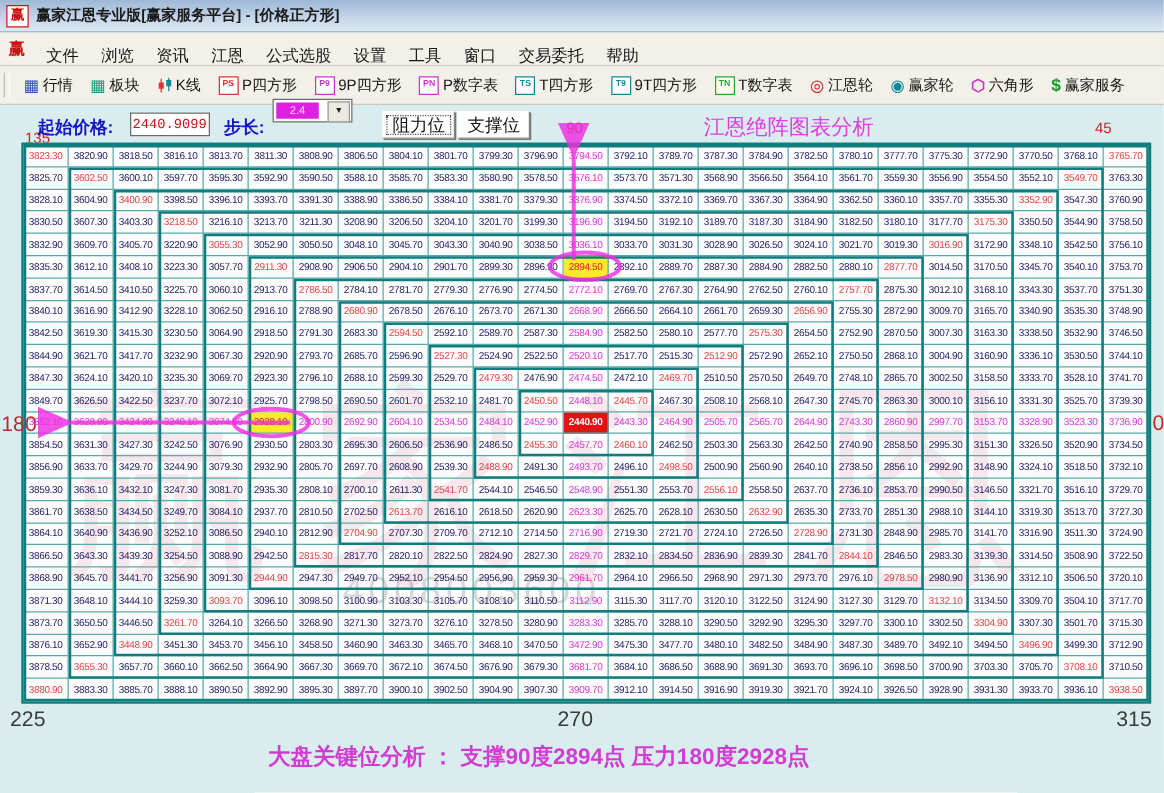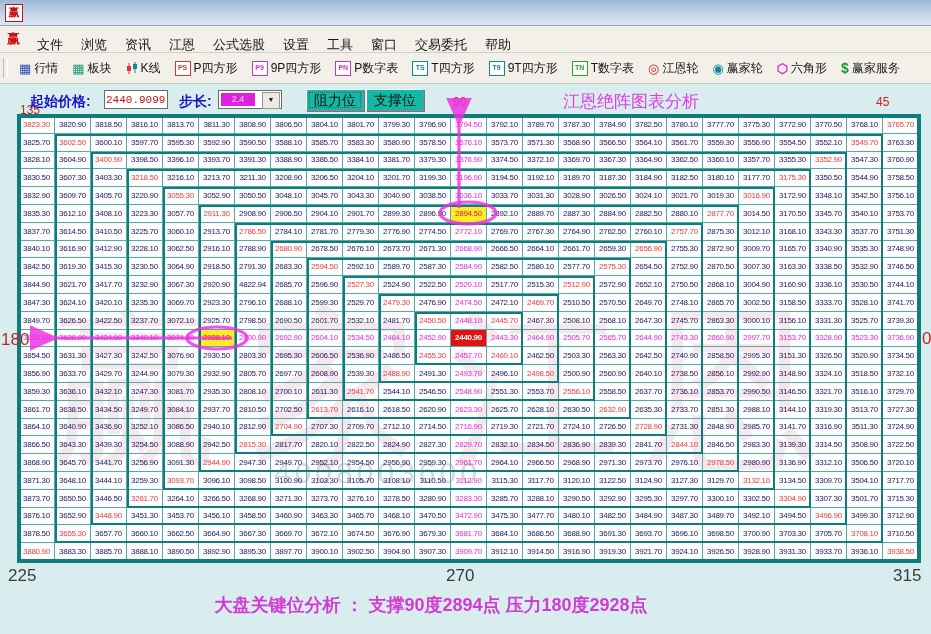--- a/index.html
+++ b/index.html
@@ -36,27 +36,27 @@
   .ico-wheel-red{color:#c22;font-size:13px;line-height:13px;}
   .ico-wheel-teal{color:#189;font-size:13px;line-height:13px;}
   .ico-hex{color:#c3c;font-size:13px;line-height:13px;font-weight:bold;}
   .ico-dollar{color:#1a9a30;font-size:14px;font-weight:bold;line-height:13px;}
 
   
   .deg{position:absolute;font-size:12px;color:#c22;}
   .lbl-blue{position:absolute;font-size:14px;font-weight:bold;color:#1515c8;}
   .price-input{position:absolute;left:104px;top:90px;width:60px;height:17px;border:1px solid #6a6a6a;
     background:#fff;color:#cc1111;font-size:11px;font-family:Liberation Mono, monospace;padding:0 1px;}
-  .step-combo{position:absolute;left:218px;top:90px;width:64px;height:19px;background:#fff;
+  .step-combo{position:absolute;left:218px;top:79px;width:64px;height:19px;background:#fff;
     border:1px solid #6a6a6a;box-sizing:border-box;}
   .step-sel{position:absolute;left:2px;top:2px;width:34px;height:13px;background:#e020e0;
     color:#ffd7ff;font-size:9px;line-height:13px;text-align:center;}
   .combo-btn{position:absolute;right:1px;top:1px;width:16px;height:15px;background:#ece9e2;
     border:1px solid #9a978f;font-size:7px;line-height:14px;text-align:center;color:#222;}
-  .px-btn{position:absolute;top:89px;width:58px;height:22px;background:#14b8a6;
+  .px-btn{position:absolute;top:89px;width:58px;height:22px;background:#ffffff;
     border:1px solid #888;border-top-color:#fff;border-left-color:#fff;box-shadow:1px 1px 0 #777;
     font-size:14px;font-family:"Liberation Sans",sans-serif;color:#111;text-align:center;line-height:20px;box-sizing:border-box;}
   .px-btn.focused{outline:1px dotted #555;outline-offset:-4px;}
   .analysis-title{position:absolute;left:563px;top:90px;font-size:17px;font-weight:normal;color:#e23ce2;}
 
   
   .gann{position:absolute;left:17px;top:114px;width:904px;height:449px;background:#fdfcfc;
     border:2px solid #0f7d7d;box-sizing:border-box;}
   .gann-cells{position:absolute;inset:0;display:grid;z-index:1;
     grid-template-columns:repeat(25,1fr);grid-template-rows:repeat(25,1fr);}
@@ -81,20 +81,21 @@
 
   
   .anno{position:absolute;left:0;top:0;z-index:6;pointer-events:none;}
   .anno line,.anno ellipse{stroke:#ee2ee2;stroke-width:3.2;fill:none;opacity:0.82;}
 </style>
 </head>
 <body>
 
 <div class="titlebar">
   <span class="app-icon">赢</span>
+  <span class="title-text">赢家江恩专业版[赢家服务平台] - [价格正方形]</span>
 </div>
 
 <div class="menubar">
   <span class="menu-logo">赢</span>
   <span class="menu-item">文件</span>
   <span class="menu-item">浏览</span>
   <span class="menu-item">资讯</span>
   <span class="menu-item">江恩</span>
   <span class="menu-item">公式选股</span>
   <span class="menu-item">设置</span>
@@ -407,21 +408,21 @@
       <div class="cell">3163.30</div>
       <div class="cell">3338.50</div>
       <div class="cell">3532.90</div>
       <div class="cell">3746.50</div>
       <div class="cell">3844.90</div>
       <div class="cell">3621.70</div>
       <div class="cell">3417.70</div>
       <div class="cell">3232.90</div>
       <div class="cell">3067.30</div>
       <div class="cell">2920.90</div>
-      <div class="cell">4822.94</div>
+      <div class="cell">2793.70</div>
       <div class="cell">2685.70</div>
       <div class="cell">2596.90</div>
       <div class="cell diag">2527.30</div>
       <div class="cell">2524.90</div>
       <div class="cell">2522.50</div>
       <div class="cell card">2520.10</div>
       <div class="cell">2517.70</div>
       <div class="cell">2515.30</div>
       <div class="cell diag">2512.90</div>
       <div class="cell">2572.90</div>

